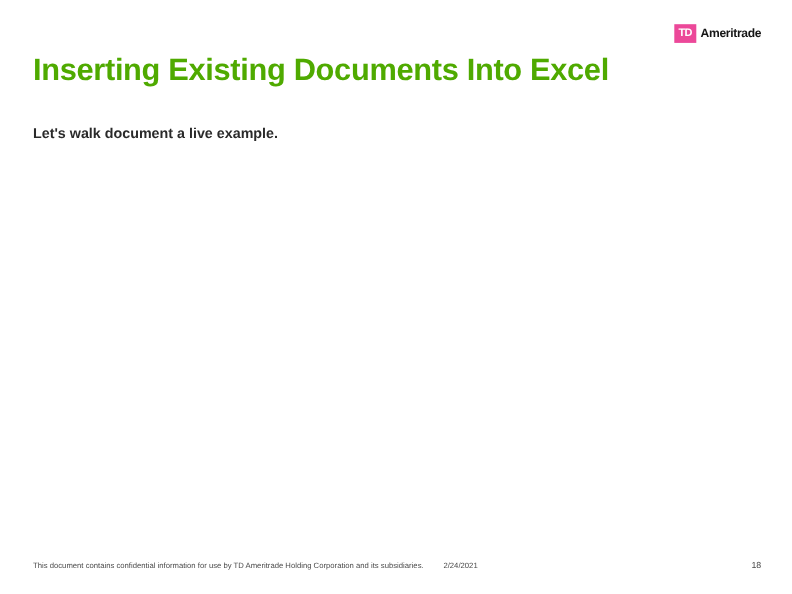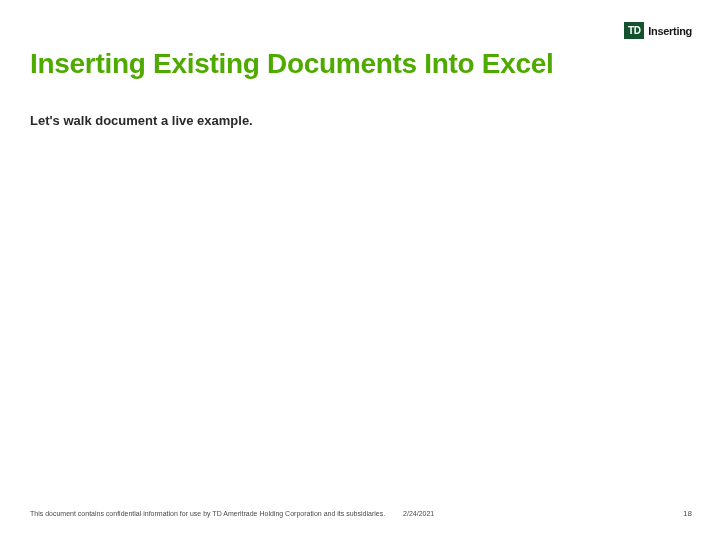--- a/index.html
+++ b/index.html
@@ -19,21 +19,21 @@
       position: absolute;
       top: 22px;
       right: 28px;
       display: flex;
       align-items: center;
       gap: 4px;
     }
     .logo-box {
       width: 20px;
       height: 17px;
-      background: #14532d;
+      background: #ec4899;
       display: flex;
       align-items: center;
       justify-content: center;
     }
     .logo-box-text {
       color: #ffffff;
       font-size: 10px;
       font-weight: bold;
       letter-spacing: -0.5px;
     }
@@ -79,21 +79,21 @@
       font-size: 8px;
     }
   </style>
 </head>
 <body>
 
 <div class="logo-area">
   <div class="logo-box">
     <span class="logo-box-text">TD</span>
   </div>
-  <span class="logo-text">Inserting</span>
+  <span class="logo-text">Ameritrade</span>
 </div>
 
 <h1 class="slide-title">Inserting Existing Documents Into Excel</h1>
 
 <p class="body-text">Let's walk document a live example.</p>
 
 <div class="footer-area">
   <div class="footer-left">
     <span>This document contains confidential information for use by TD Ameritrade Holding Corporation and its subsidiaries.</span>
     <span>2/24/2021</span>

